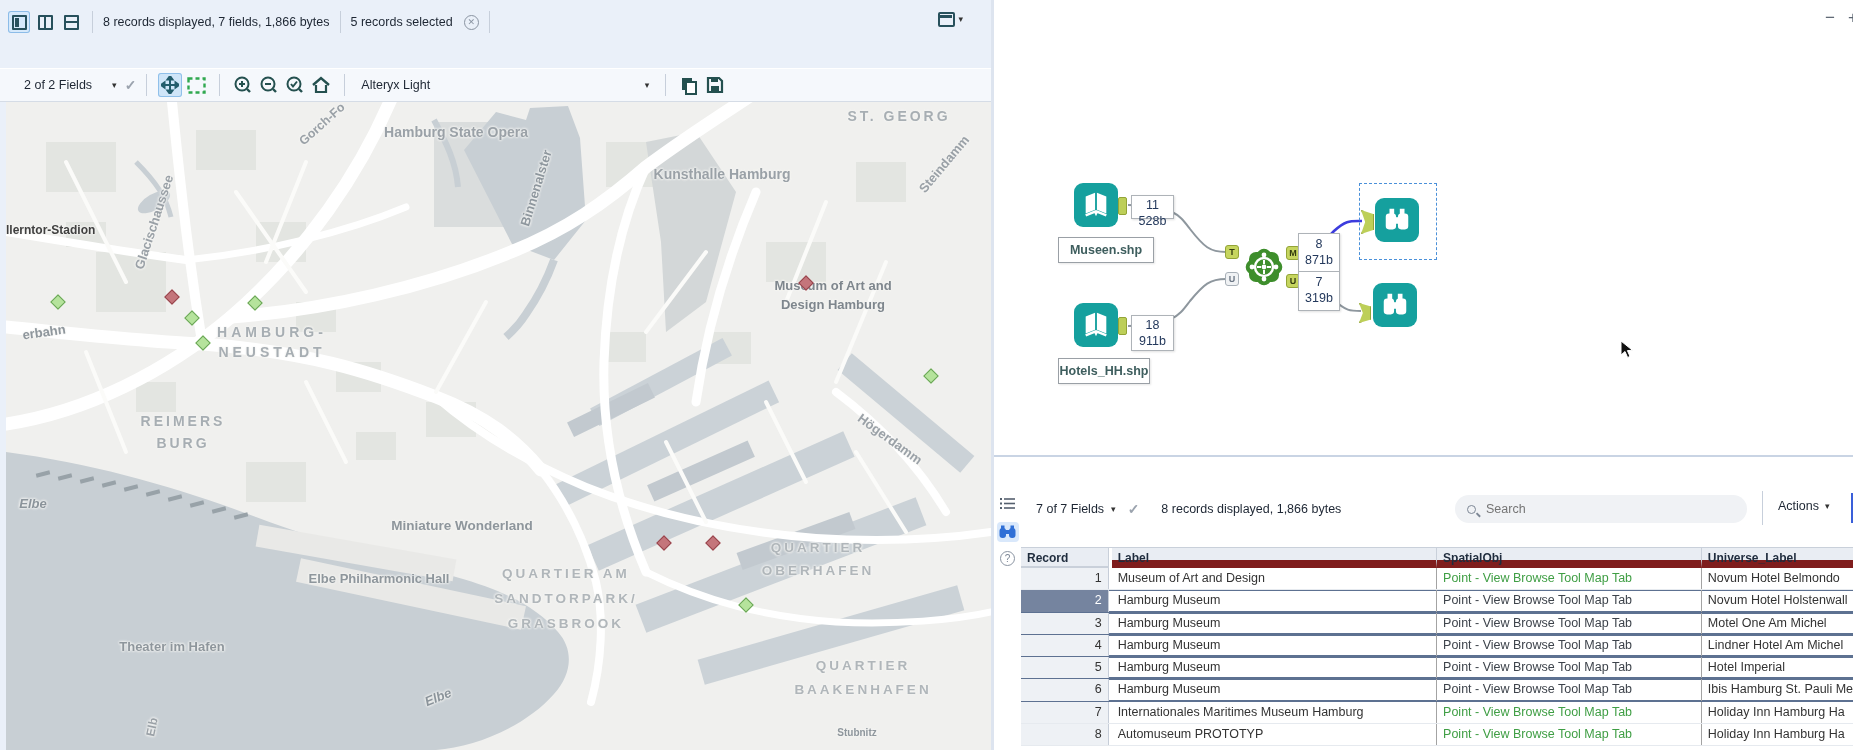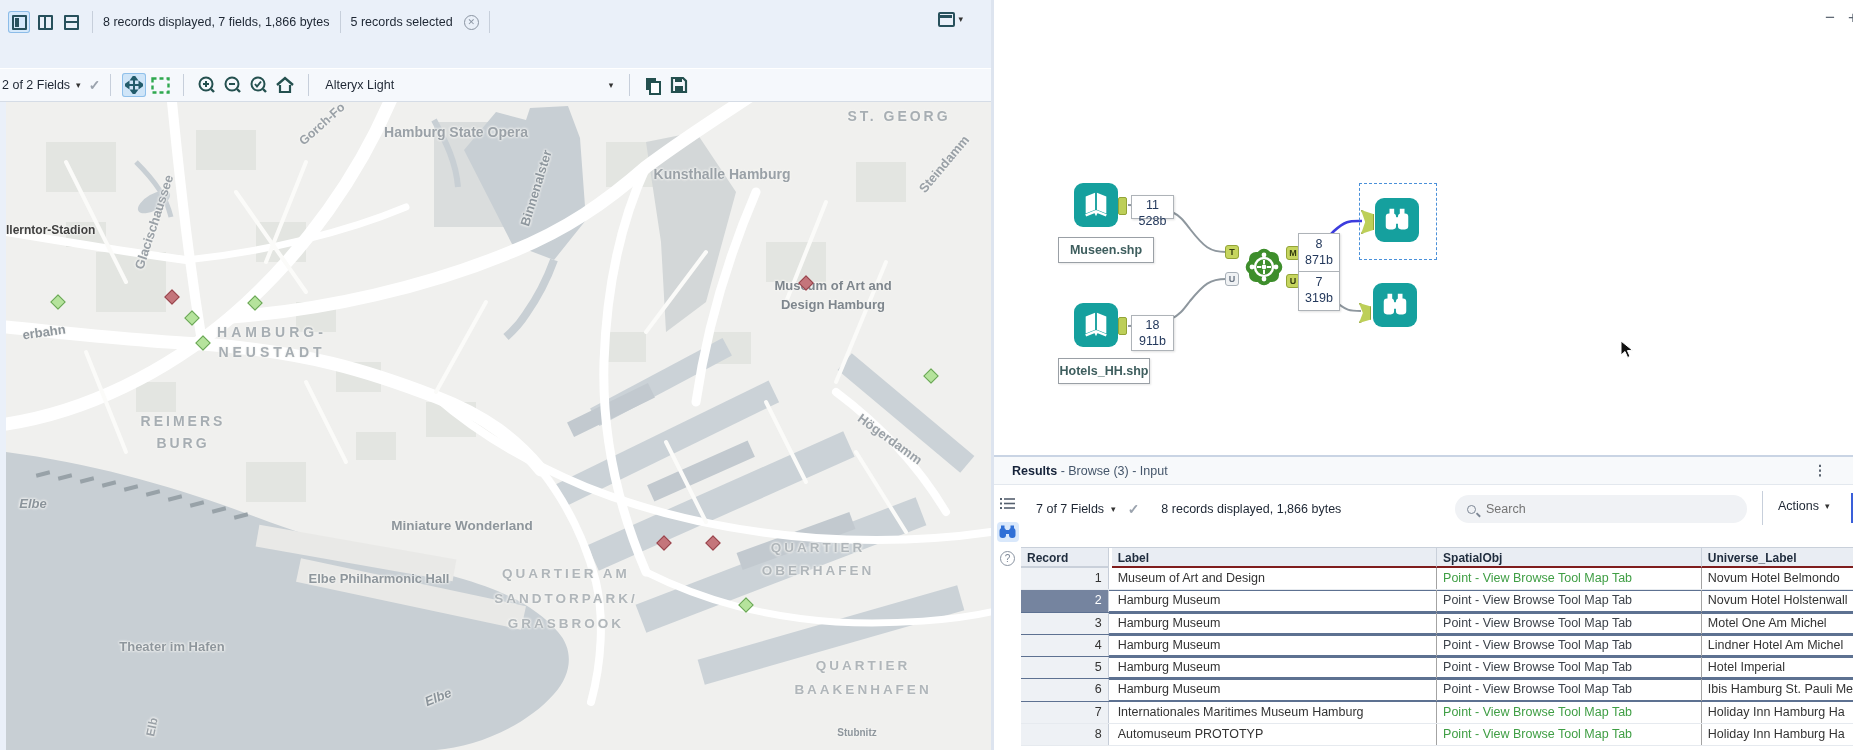--- a/index.html
+++ b/index.html
@@ -75,21 +75,21 @@
   .search-pill{position:absolute;left:434px;top:10px;width:292px;height:28px;background:#f0f2f5;border-radius:14px;display:flex;align-items:center;padding-left:12px;gap:8px;}
   .search-pill input{border:none;background:transparent;outline:none;font-size:12.5px;font-family:"Liberation Sans",sans-serif;color:#333;width:230px;}
   .mag{width:9px;height:9px;border:1.5px solid #7d8795;border-radius:50%;position:relative;}
   .mag::after{content:"";position:absolute;left:8px;top:8px;width:5px;height:1.5px;background:#7d8795;transform:rotate(45deg);}
   .res-sep{position:absolute;left:741px;top:6px;width:1px;height:34px;background:#c7cfdb;}
   .actions{position:absolute;left:757px;top:14px;display:flex;align-items:center;gap:6px;}
   .cell-box{position:absolute;left:830px;top:8px;width:40px;height:30px;border:2px solid #3a5fd9;background:#fff;display:flex;align-items:center;padding-left:5px;font-weight:bold;font-size:12px;color:#111;}
 
   .res-table{position:absolute;left:27px;top:90px;width:855px;}
   .thead{display:flex;height:21px;border-top:1px solid #c9d0da;}
-  .th{background:#e9edf3;font-weight:bold;font-size:12px;color:#1f2c3d;padding:3px 6px 0;border-right:1px solid #c9d0da;border-bottom:2px solid #7f1d1d;}
+  .th{background:#e9edf3;font-weight:bold;font-size:12px;color:#1f2c3d;padding:3px 6px 0;border-right:1px solid #c9d0da;border-bottom:8px solid #7f1d1d;}
   .th.c0{border-bottom:2px solid #c9d0da;margin-right:3px;}
   .tr{display:flex;height:22.3px;border-bottom:1px solid #e6eaef;position:relative;}
   .tr.sel{box-shadow:inset 0 0 0 1px #5d7191;border-bottom:1px solid #5d7191;}
   .td{font-size:12.5px;color:#333;padding:3px 6px 0;border-right:1px solid #a3a3a3;white-space:nowrap;overflow:hidden;}
   .td.c0{background:#eef1f5;text-align:right;border-right:1px solid #c6cdd8;margin-right:3px;}
   .td.c0.selhead{background:#75849f;color:#fff;}
   .td.c2{color:#3f9e44;}
   .td.c2.dark{color:#3d434b;}
   .c0{width:88px;}.c1{width:327px;}.c2{width:266px;}.c3{width:175px;border-right:none;}
 
@@ -123,21 +123,21 @@
       </div>
       <div class="vsep"></div>
       <div class="dock-icon">
         <span class="win"></span>
         <span class="caret">▾</span>
       </div>
     </div>
 
 
     <div class="map-toolbar">
-      <div class="mtb-item" style="margin-left:2px;gap:6px;">
+      <div class="mtb-item" style="margin-left:24px;gap:20px;">
         <span>2 of 2 Fields</span>
         <span class="caret">▾</span>
       </div>
       <span class="check" style="margin-left:8px;">✓</span>
       <div class="vsep"></div>
       <div class="tool-ic active">
         <svg width="18" height="18" viewBox="0 0 18 18">
             <g stroke="#235c6b" stroke-width="2" fill="#235c6b">
               <line x1="9" y1="3" x2="9" y2="15"></line>
               <line x1="3" y1="9" x2="15" y2="9"></line>
@@ -487,24 +487,20 @@
         <rect x="13.5" y="13" width="5" height="7" fill="#fff"></rect>
       </svg>
     </div>
 
     <svg class="cursor" style="left:626px;top:340px;" width="16" height="20" viewBox="0 0 16 20">
       <path d="M1,1 L1,15 L5,11.5 L7.6,17.5 L10,16.4 L7.4,10.6 L12.5,10.3 Z" fill="#111" stroke="#fff" stroke-width="1"></path>
     </svg>
   </div>
 
   <div class="results-panel">
-    <div class="res-header">
-      <span><b>Results</b><span> - Browse (3) - Input</span></span>
-      <span class="kebab">⋮</span>
-    </div>
 
     <div class="left-strip">
       <div class="strip-ic">
         <svg width="15" height="13" viewBox="0 0 15 13">
             <g stroke="#55606e" stroke-width="1.6">
               <line x1="4" y1="2" x2="15" y2="2"></line>
               <line x1="4" y1="6.5" x2="15" y2="6.5"></line>
               <line x1="4" y1="11" x2="15" y2="11"></line>
             </g>
             <g fill="#55606e">

